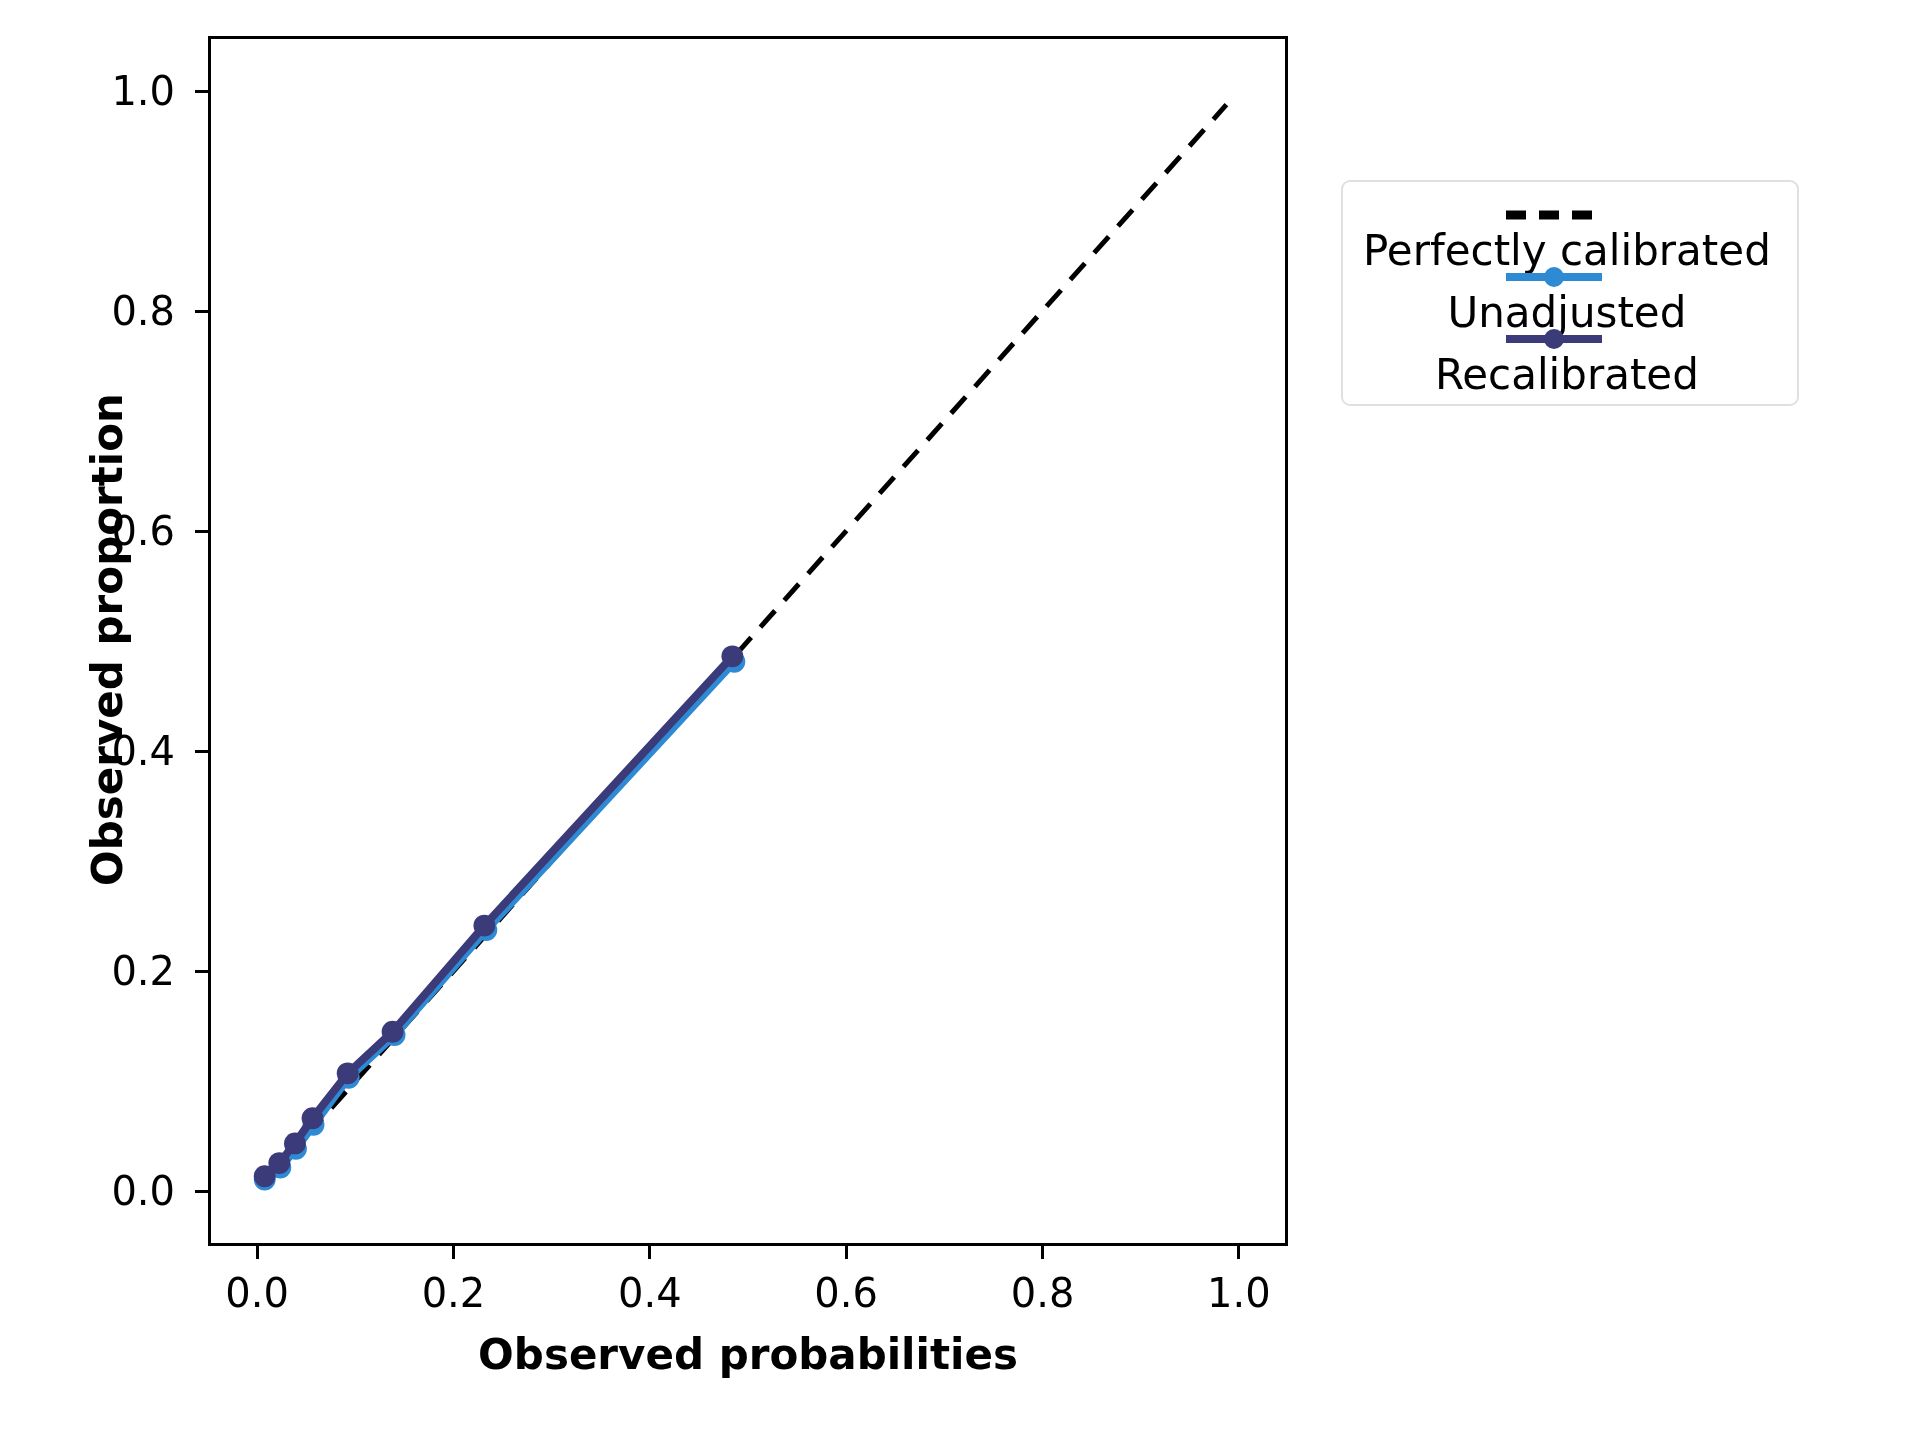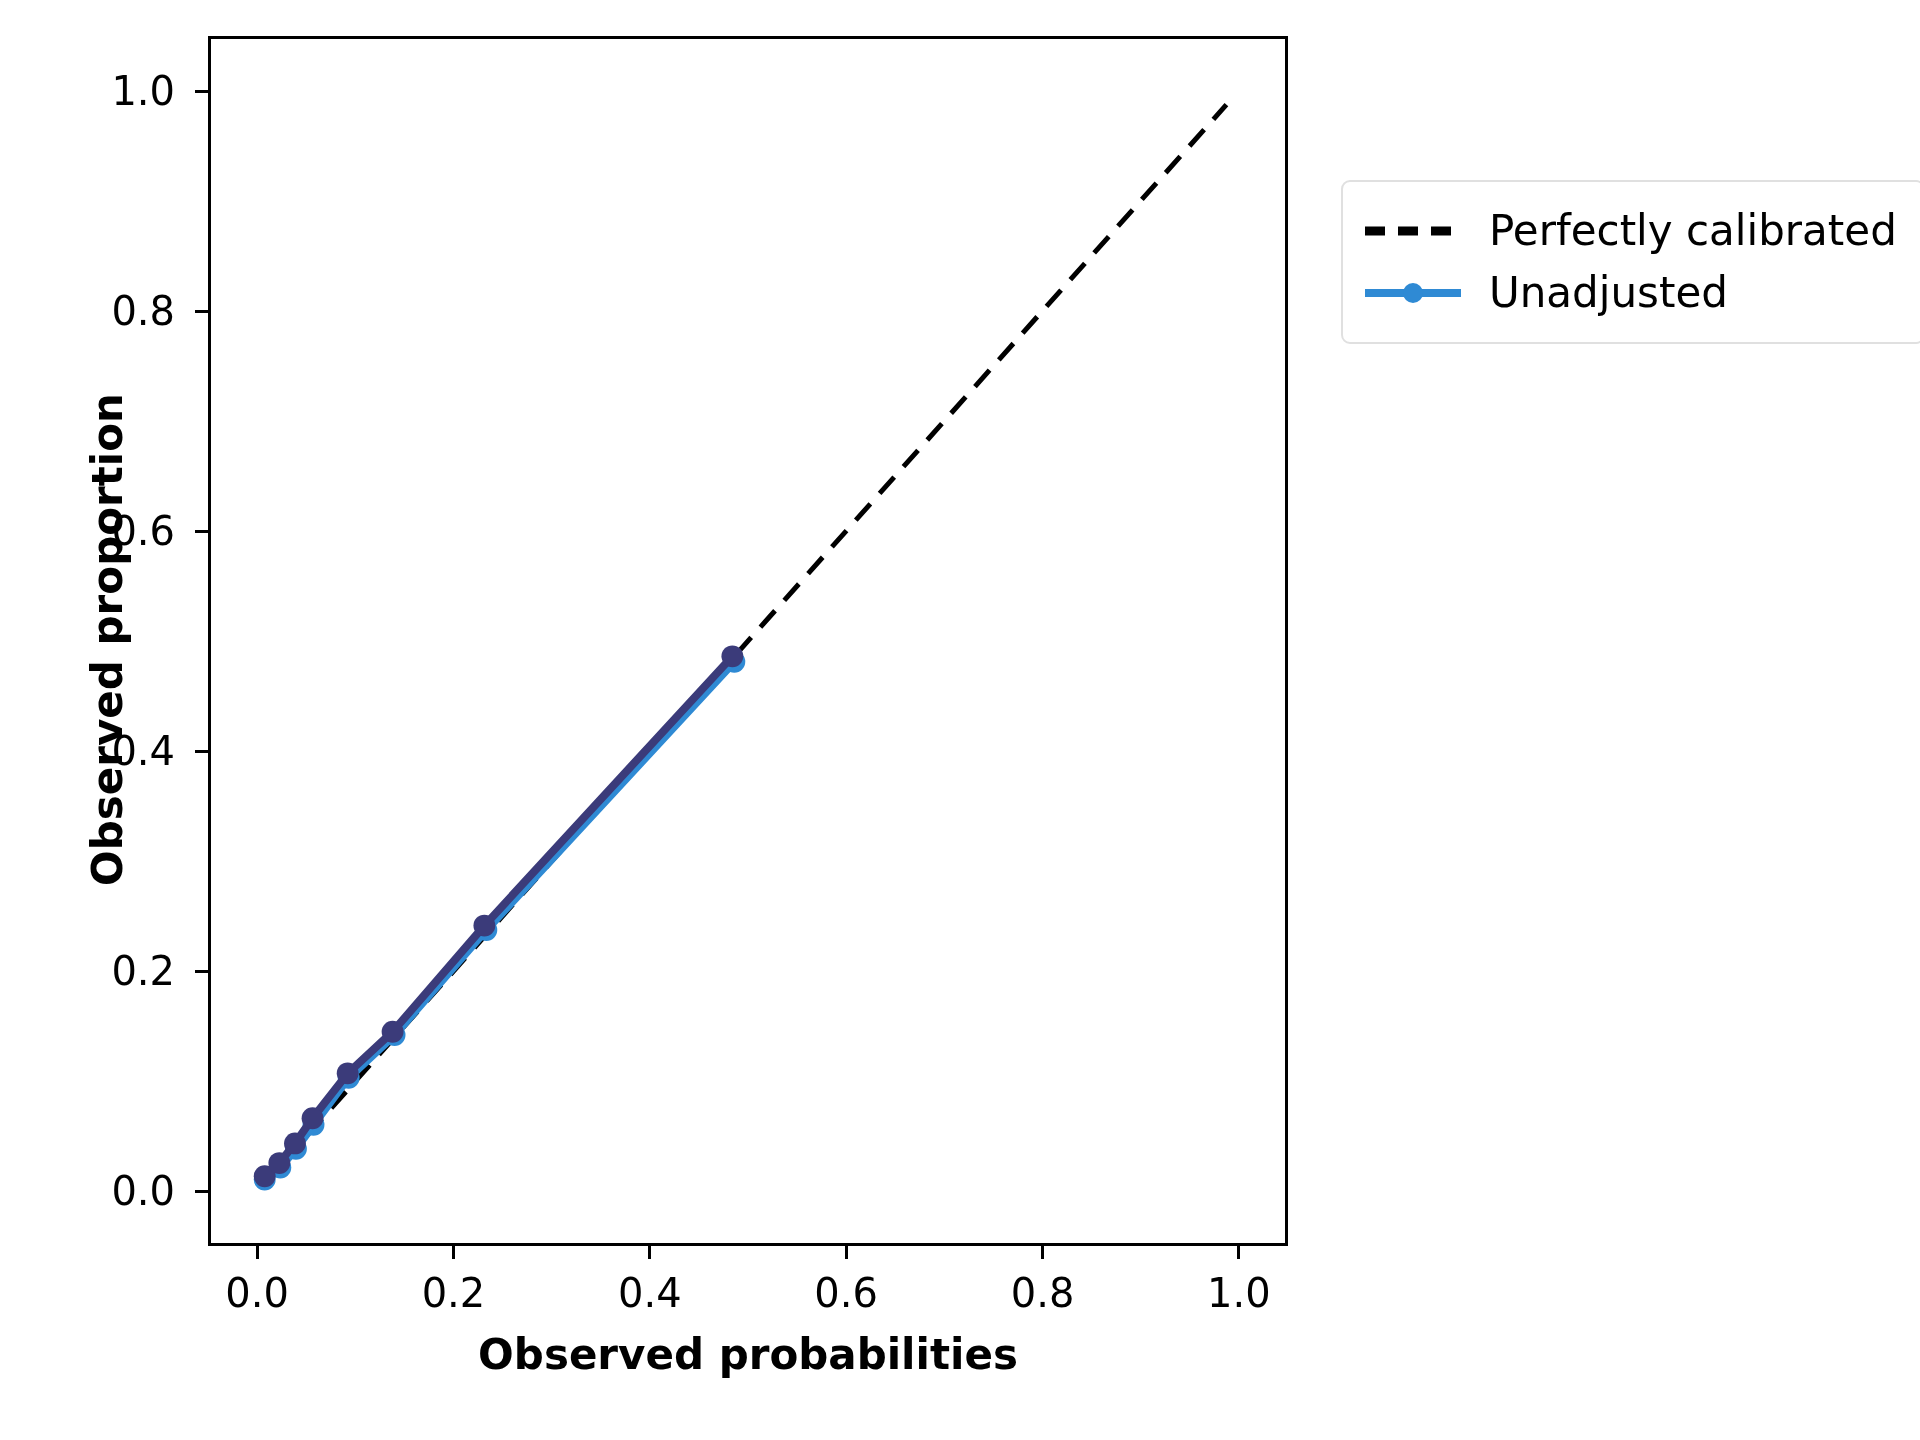--- a/index.html
+++ b/index.html
@@ -99,20 +99,21 @@
     border: 2px solid #e0e0e0;
     border-radius: 9px;
     background: #ffffff;
     padding: 18px 26px 18px 20px;
     box-sizing: border-box;
   }
   .legend-row {
     display: flex;
     align-items: center;
     height: 62px;
+    flex-direction: column;
   }
   .legend-swatch {
     width: 100px;
     height: 30px;
     margin-right: 26px;
     flex: 0 0 auto;
     position: relative;
   }
   .legend-swatch svg {
     position: absolute;
@@ -204,15 +205,24 @@
       </div>
       <div class="legend-row">
         <span class="legend-swatch">
           <svg width="100" height="30" viewBox="0 0 100 30">
             <line x1="2" y1="15" x2="98" y2="15" stroke="#2f8ad4" stroke-width="8"></line>
             <circle cx="50" cy="15" r="10" fill="#2f8ad4"></circle>
           </svg>
         </span>
         <span class="legend-text">Unadjusted</span>
       </div>
+      <div class="legend-row">
+        <span class="legend-swatch">
+          <svg width="100" height="30" viewBox="0 0 100 30">
+            <line x1="2" y1="15" x2="98" y2="15" stroke="#3b3b7a" stroke-width="8"></line>
+            <circle cx="50" cy="15" r="10" fill="#3b3b7a"></circle>
+          </svg>
+        </span>
+        <span class="legend-text">Recalibrated</span>
+      </div>
     </div>
 
 </div>
 
 </body></html>

